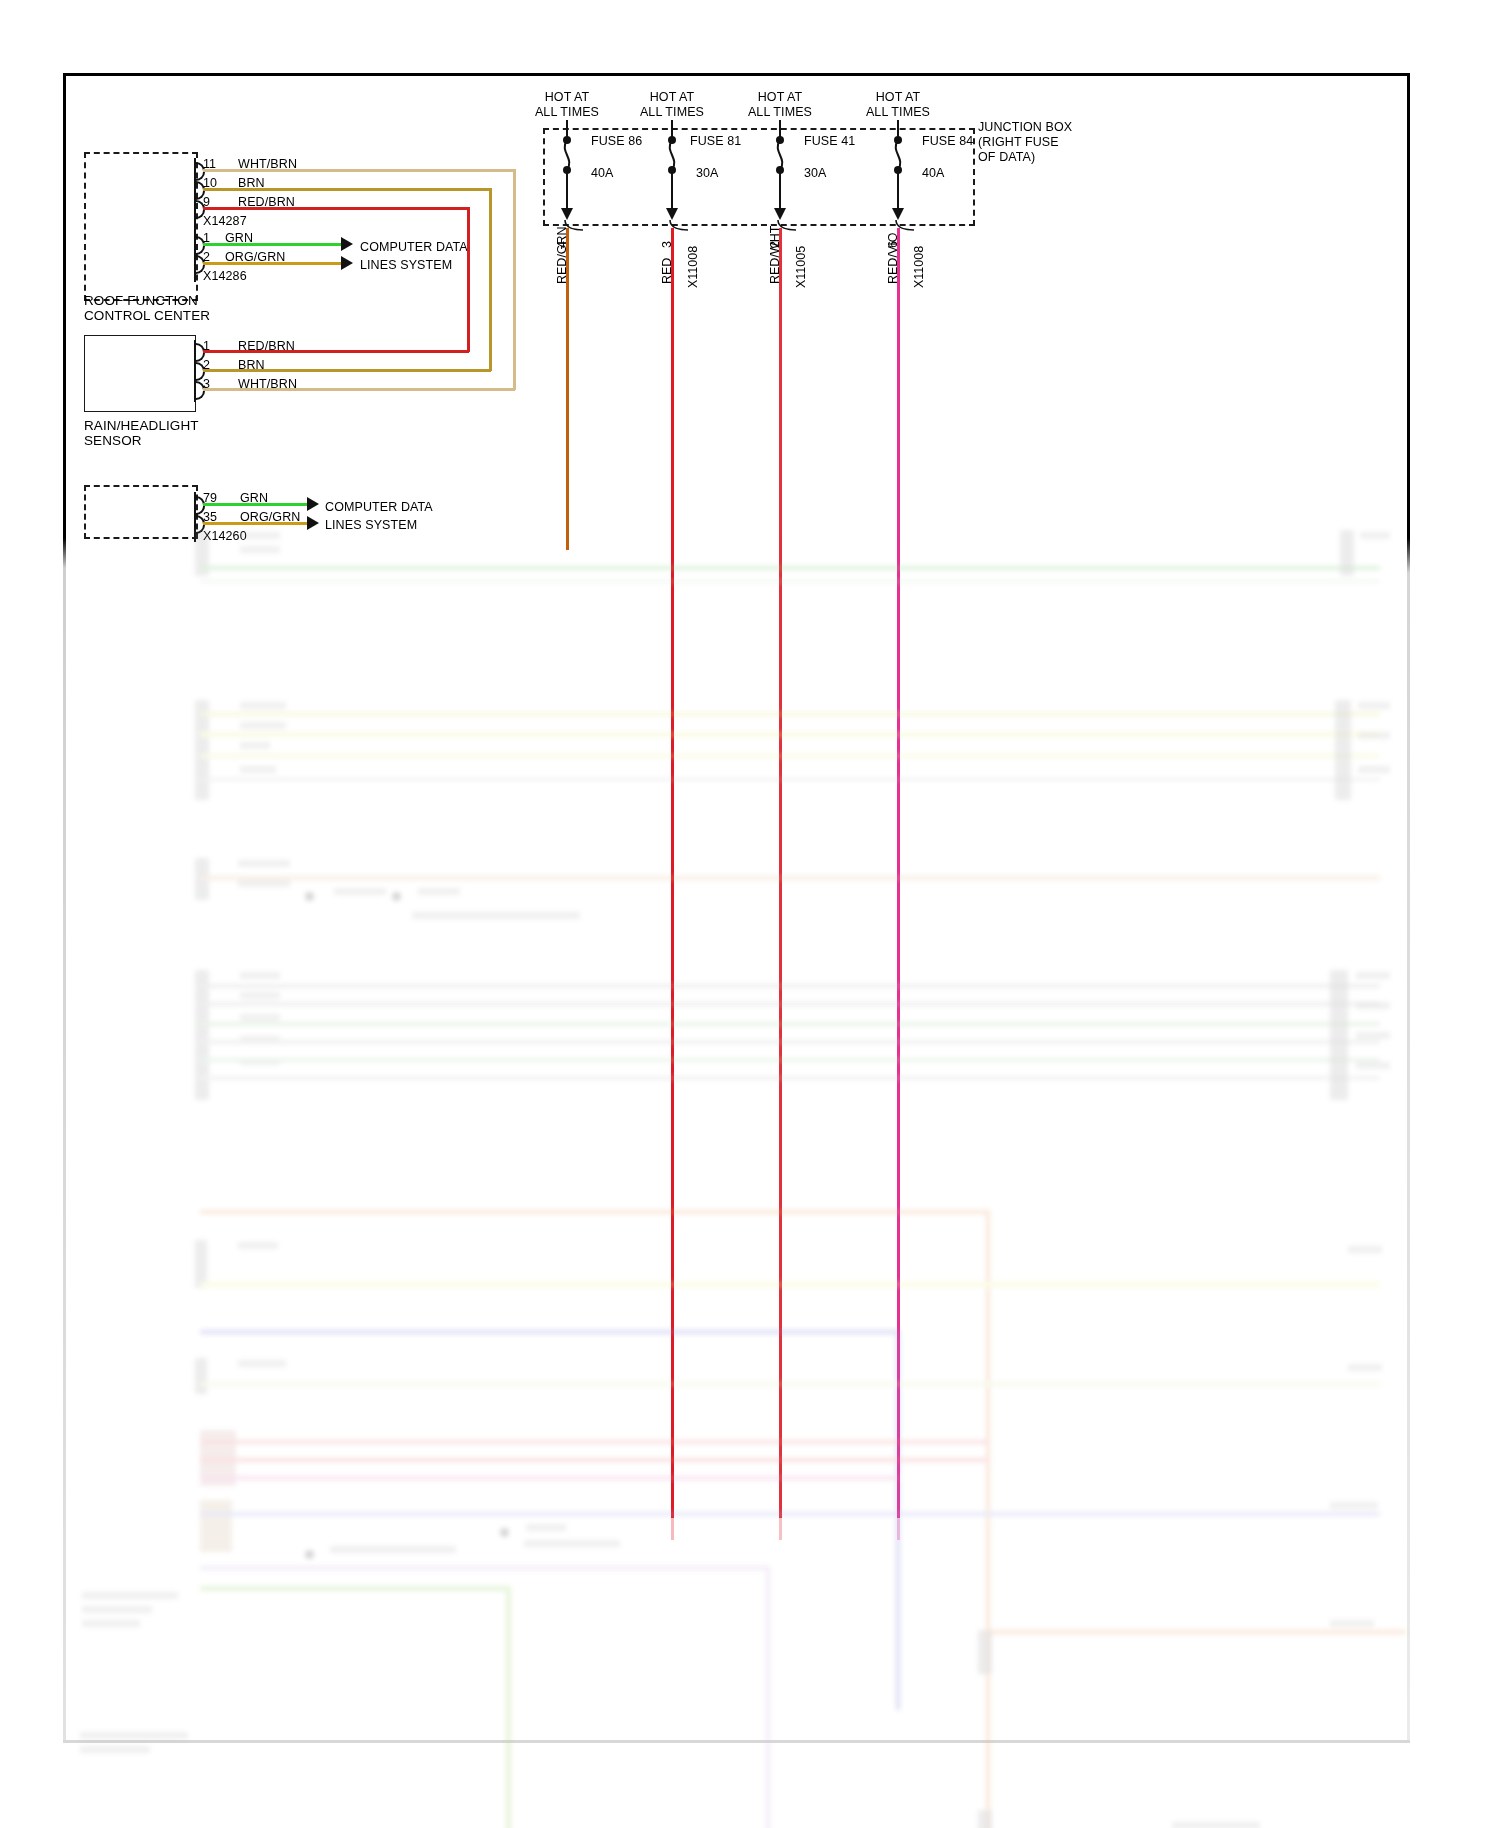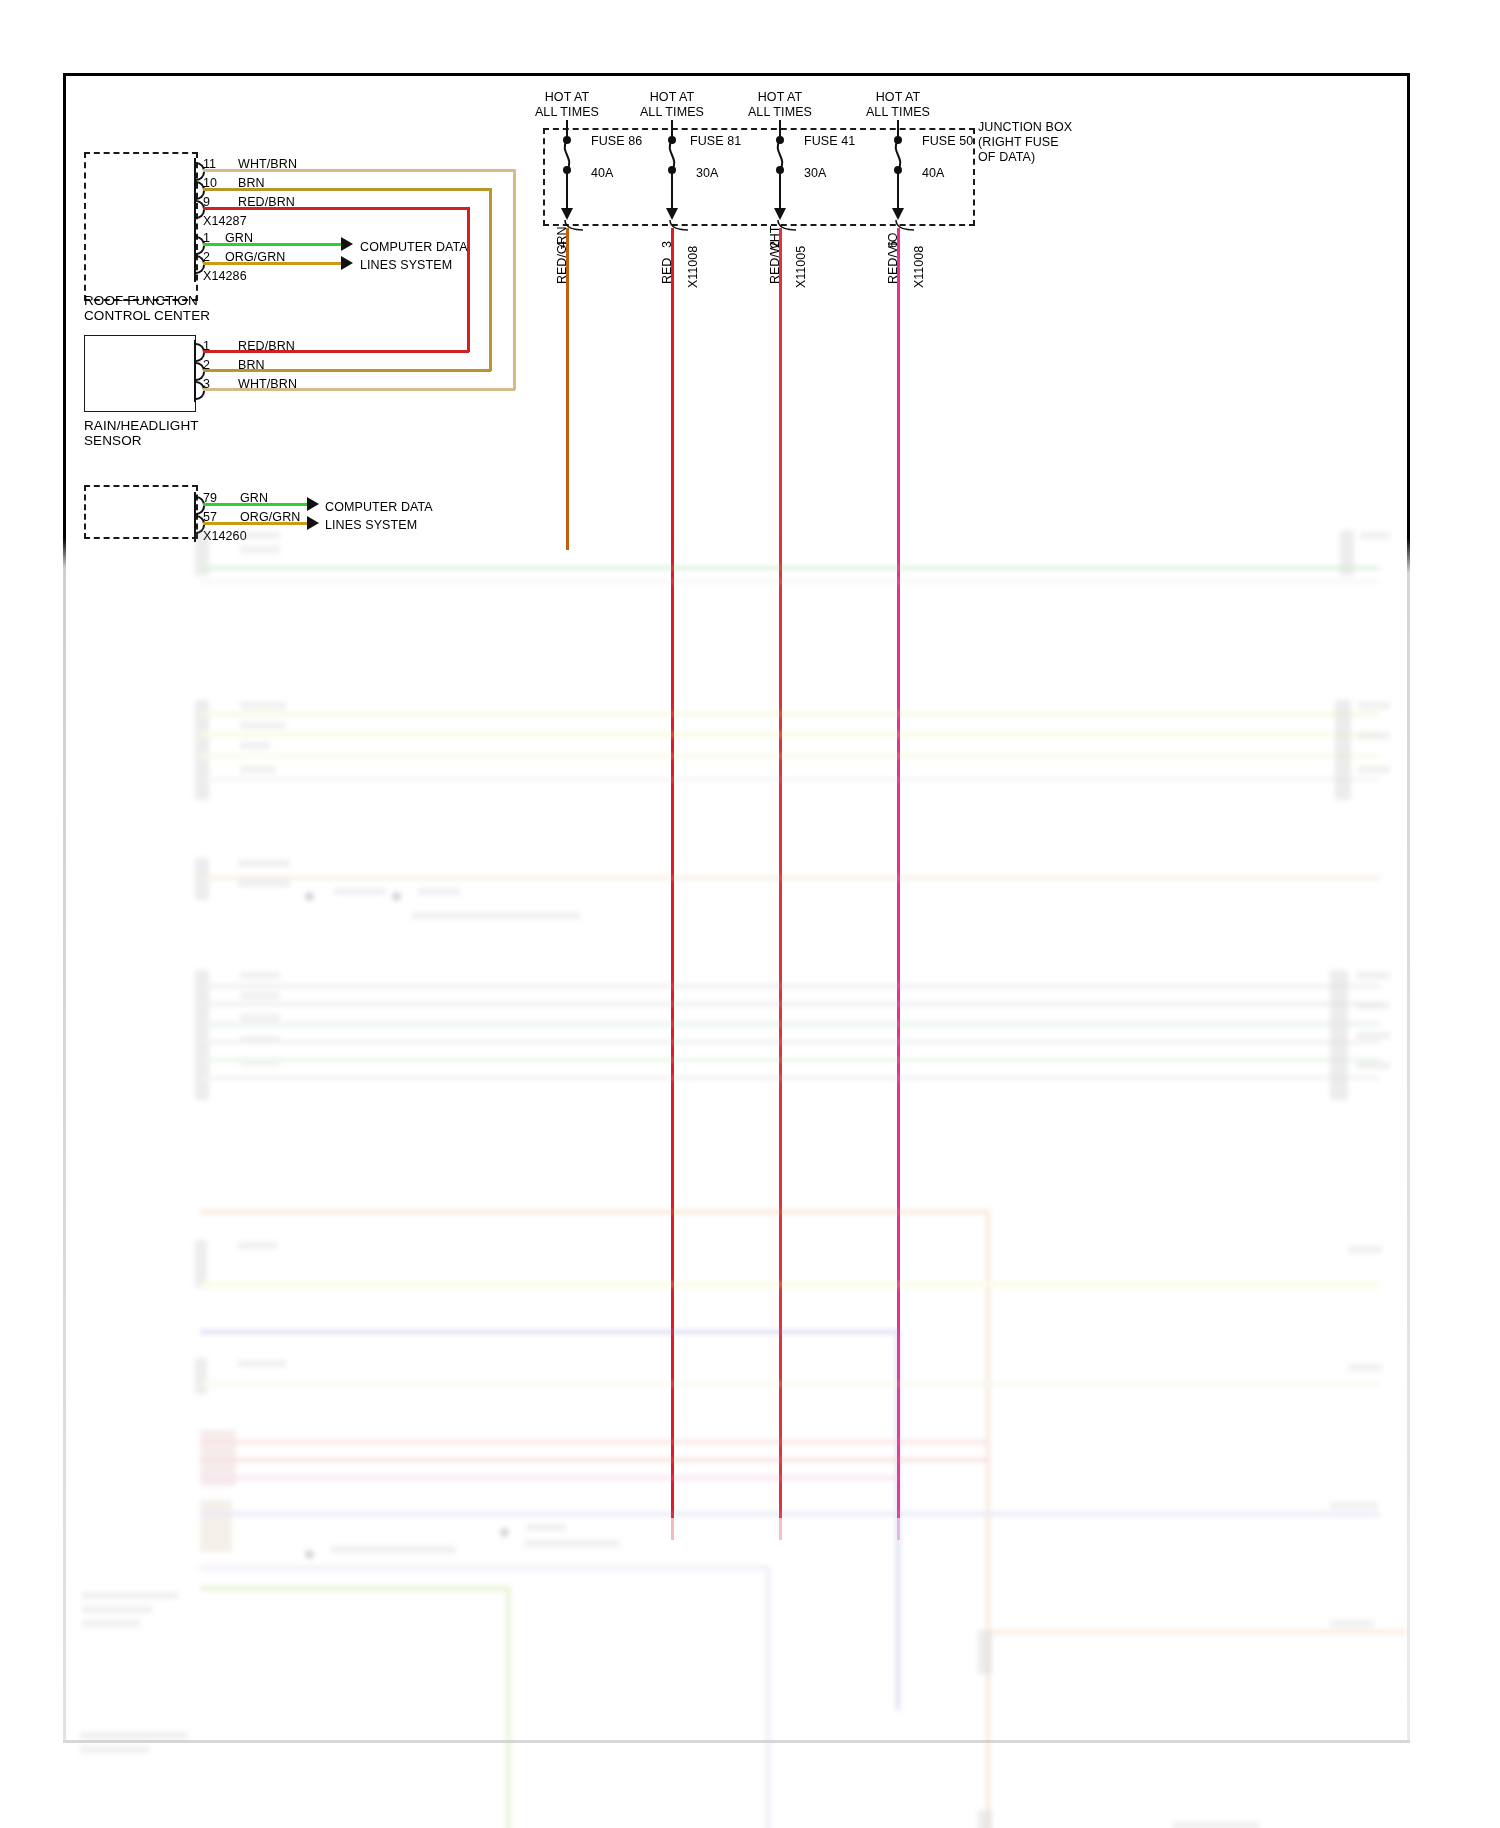--- a/index.html
+++ b/index.html
@@ -120,21 +120,21 @@
   <div class="w wv" style="left:467px;top:207px;height:145px;background:#d21f1f;"></div>
   <div class="w wh" style="left:203px;top:350px;width:266px;background:#d21f1f;"></div>
 
   <div class="dashbox" style="left:84px;top:485px;width:110px;height:50px;"></div>
   <div class="brk-stem" style="left:194px;top:492px;height:50px;"></div>
   <div class="brk" style="left:194px;top:496px;"></div>
   <div class="brk" style="left:194px;top:515px;"></div>
 
   <div class="t sm" style="left:203px;top:491px;">79</div>
   <div class="t sm" style="left:240px;top:491px;">GRN</div>
-  <div class="t sm" style="left:203px;top:510px;">57</div>
+  <div class="t sm" style="left:203px;top:510px;">35</div>
   <div class="t sm" style="left:240px;top:510px;">ORG/GRN</div>
   <div class="t sm" style="left:203px;top:529px;text-align:right;">X14260</div>
 
   <div class="w wh" style="left:203px;top:503px;width:104px;background:#2fd12f;"></div>
   <div class="arrow" style="left:307px;top:497px;"></div>
   <div class="w wh" style="left:203px;top:522px;width:104px;background:#cc9a14;"></div>
   <div class="arrow" style="left:307px;top:516px;"></div>
   <div class="t sm" style="left:325px;top:500px;">COMPUTER DATA</div>
   <div class="t sm" style="left:325px;top:518px;">LINES SYSTEM</div>
 
@@ -205,21 +205,21 @@
       <div class="t sm c" style="left: 838px; top: 90px; width: 120px;">HOT AT</div>
       <div class="t sm c" style="left: 838px; top: 105px; width: 120px;">ALL TIMES</div>
       <div class="w wv" style="left: 897px; top: 120px; height: 18px; background: rgb(17, 17, 17); width: 2px;"></div>
       <svg width="30" height="92" style="position: absolute; left: 883px; top: 132px;">
         <circle cx="15" cy="8" r="4" fill="#111"></circle>
         <path d="M15 8 C 7 20, 23 26, 15 38" stroke="#111" stroke-width="2" fill="none"></path>
         <circle cx="15" cy="38" r="4" fill="#111"></circle>
         <line x1="15" y1="38" x2="15" y2="80" stroke="#111" stroke-width="2"></line>
         <path d="M15 88 L9 76 L21 76 Z" fill="#111"></path>
       </svg>
-      <div class="t sm" style="left: 922px; top: 134px;">FUSE 50</div>
+      <div class="t sm" style="left: 922px; top: 134px;">FUSE 84</div>
       <div class="t sm" style="left: 922px; top: 166px;">40A</div>
       <svg width="26" height="14" style="position: absolute; left: 894px; top: 219px;">
         <path d="M2 1 C 2 9, 12 11, 20 11" stroke="#111" stroke-width="1.6" fill="none"></path>
       </svg>
       <div class="vt" style="left: 886px; top: 248px;">6</div>
       <div class="w wv" style="left: 897px; top: 228px; height: 1290px; background: rgb(232, 48, 143); width: 3px; opacity: 1;"></div>
       <div class="w wv" style="left: 897px; top: 540px; height: 1000px; background: rgb(232, 48, 143); width: 3px; opacity: 0.3;"></div>
       <div class="vt" style="left: 886px; top: 284px;">RED/VIO</div>
       <div class="vt" style="left: 912px; top: 288px;">X11008</div>
     </div>

